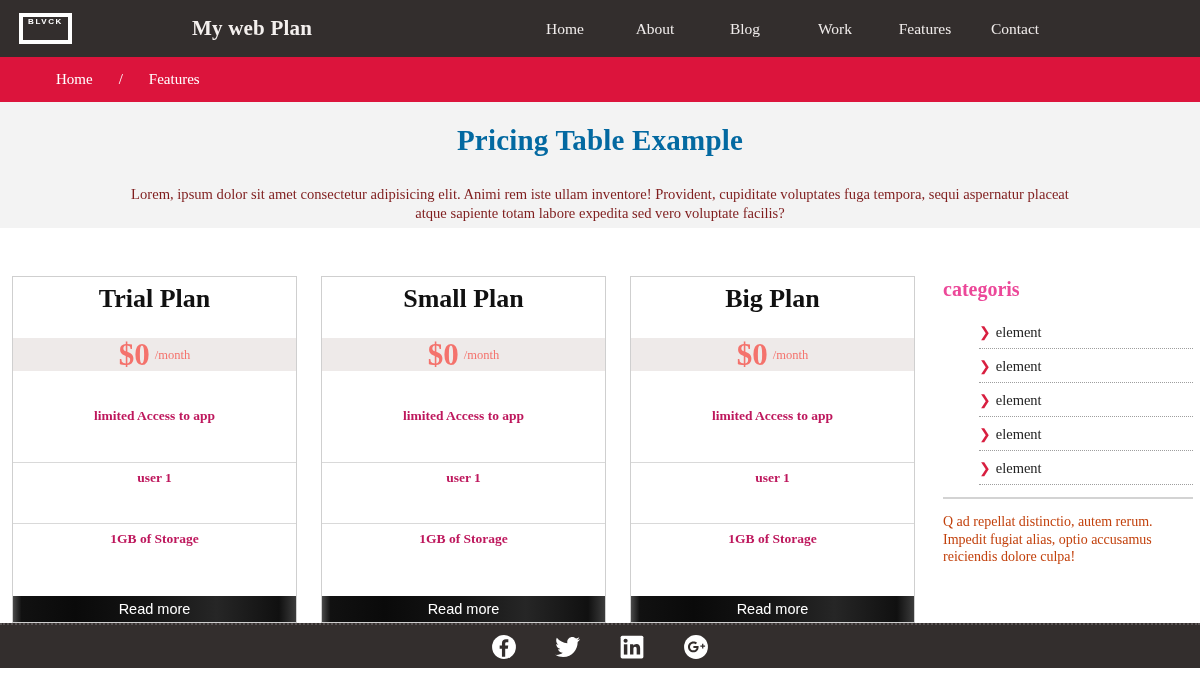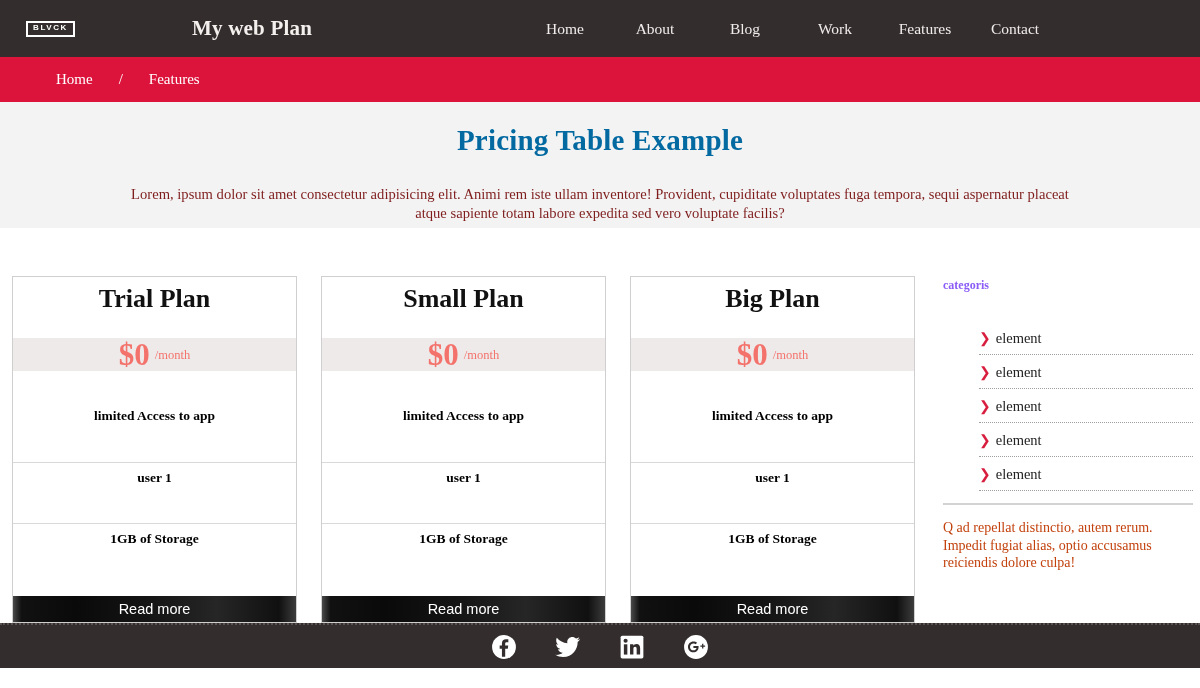--- a/index.html
+++ b/index.html
@@ -19,23 +19,23 @@
   
   .navbar {
     height: 57px;
     background: #332E2D;
     display: flex;
     align-items: center;
     position: relative;
   }
 
   .brand-logo {
-    margin-left: 26px;
-    border: 2px solid #ffffff;
-    padding: 1px 5px 3px 5px;
+    margin-left: 19px;
+    border: 4px solid #ffffff;
+    padding: 1px 5px 14px 5px;
     display: inline-block;
     line-height: 1;
   }
 
   .brand-logo .logo-text {
     font-family: "Liberation Sans", sans-serif;
     font-size: 8px;
     font-weight: bold;
     letter-spacing: 1.6px;
     color: #ffffff;
@@ -163,21 +163,21 @@
     padding-bottom: 8px;
   }
 
   .pcard-feature {
     height: 50px;
     display: flex;
     align-items: center;
     justify-content: center;
     font-size: 13.5px;
     font-weight: bold;
-    color: #000000;
+    color: #be185d;
     margin-top: 12px;
   }
   .pcard-feature + .pcard-feature {
     border-top: 1px solid #d9d9d9;
   }
 
   .pcard-spacer { flex: 1 1 auto; min-height: 6px; }
 
   .pcard-btn {
     display: block;
@@ -200,24 +200,24 @@
         #3c3c3c 100%);
   }
 
   
   .sidebar {
     width: 250px;
     margin-left: 28px;
     padding-top: 2px;
   }
   .sidebar-heading {
-    font-size: 12px;
-    font-weight: bold;
-    color: #8b5cf6;
-    margin-bottom: 36px;
+    font-size: 20px;
+    font-weight: bold;
+    color: #ec4899;
+    margin-bottom: 22px;
   }
   .cat-list { list-style: none; padding-left: 36px; }
   .cat-item {
     border-bottom: 1.5px dotted #9e9e9e;
     padding: 1px 0 7px 0;
     margin-bottom: 8px;
     display: flex;
     align-items: baseline;
   }
   .cat-chevron {

